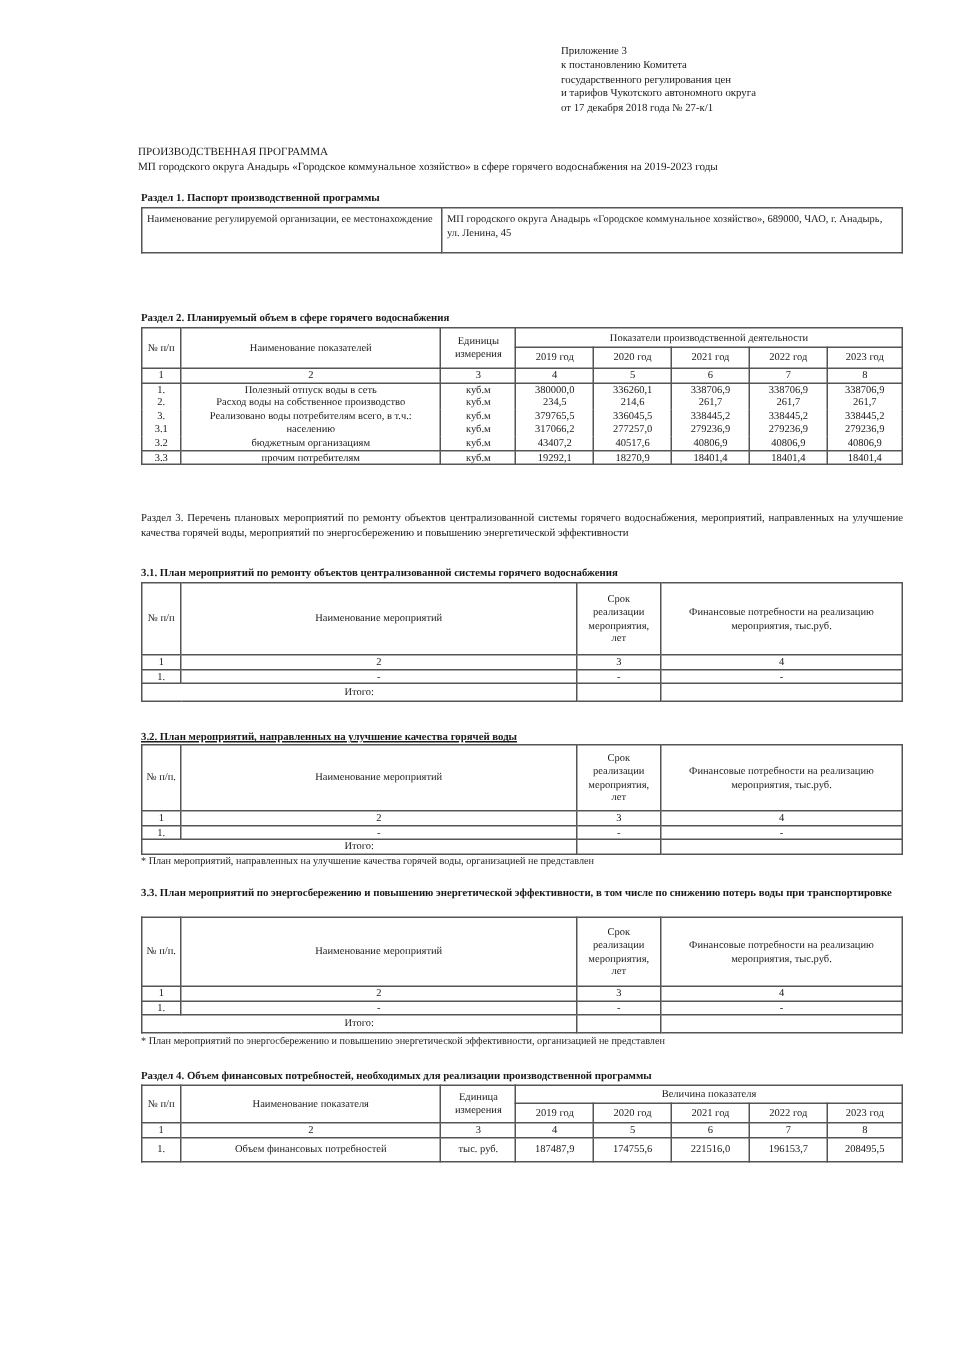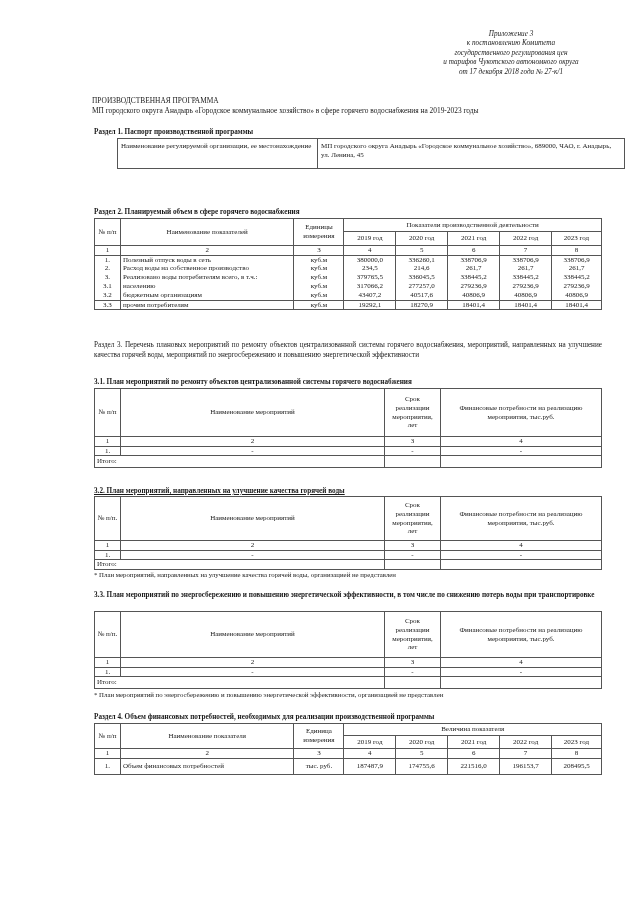--- a/index.html
+++ b/index.html
@@ -1,23 +1,23 @@
 <!DOCTYPE html>
 <html><head>
 <meta charset="utf-8">
 <style>
   html, body { margin: 0; padding: 0; background: #ffffff; }
   body { width: 640px; height: 905px; position: relative; font-family: "Liberation Serif", "DejaVu Serif", serif; color: #1a1a1a; overflow: hidden; }
-  .appendix { position: absolute; left: 391px; top: 30px; width: 240px; text-align: center; font-size: 7.2px; line-height: 9.4px; font-style: italic; }
+  .appendix { position: absolute; left: 374px; top: 30px; width: 240px; text-align: left; font-size: 7.2px; line-height: 9.4px; }
   .doc-title { position: absolute; left: 92px; top: 96px; width: 510px; text-align: left; font-weight: normal; font-size: 7.4px; line-height: 9.6px; }
   .section-h { position: absolute; left: 94px; font-weight: bold; font-size: 7.2px; line-height: 9px; }
   table { border-collapse: collapse; position: absolute; left: 94px; width: 508px; font-size: 7px; line-height: 8.6px; }
   td, th { border: 1px solid #555; padding: 0 2px; font-weight: normal; vertical-align: middle; }
   .c { text-align: center; }
-  .l { text-align: left; }
+  .l { text-align: center; }
   .passport td { padding: 3px 3px; vertical-align: top; }
   .tnote { position: absolute; left: 94px; font-size: 6.8px; line-height: 8px; }
   .sec3 { position: absolute; left: 94px; width: 508px; top: 340px; font-weight: normal; font-size: 7.2px; line-height: 10.4px; text-align: justify; text-align-last: left; }
 </style>
 </head>
 <body>
 
 <div class="appendix">
   <div>Приложение 3</div>
   <div>к постановлению Комитета</div>
@@ -25,21 +25,21 @@
   <div>и тарифов Чукотского автономного округа</div>
   <div>от 17 декабря 2018 года № 27-к/1</div>
 </div>
 
 <div class="doc-title">
   <div>ПРОИЗВОДСТВЕННАЯ ПРОГРАММА</div>
   <div>МП городского округа Анадырь «Городское коммунальное хозяйство» в сфере горячего водоснабжения на 2019-2023 годы</div>
 </div>
 
 <div class="section-h" style="top:128px;">Раздел 1. Паспорт производственной программы</div>
-<table class="passport" style="top:138px;margin-left:23px;">
+<table class="passport" style="top:138px;">
   <colgroup>
       <col style="width:200px">
       <col>
     </colgroup>
   <tbody>
       <tr style="height:30px;">
     <td>Наименование регулируемой организации, ее местонахождение</td>
     <td>МП городского округа Анадырь «Городское коммунальное хозяйство», 689000, ЧАО, г. Анадырь, ул. Ленина, 45</td>
   </tr>
 </tbody>

